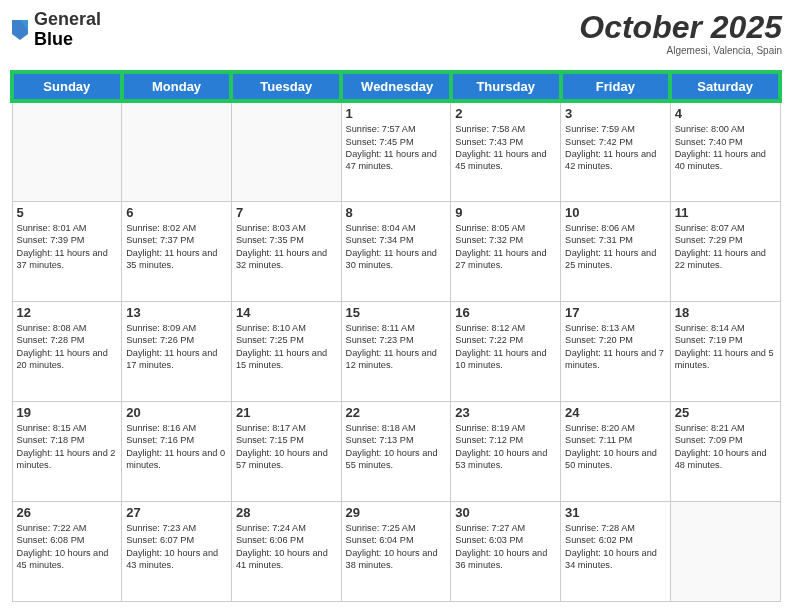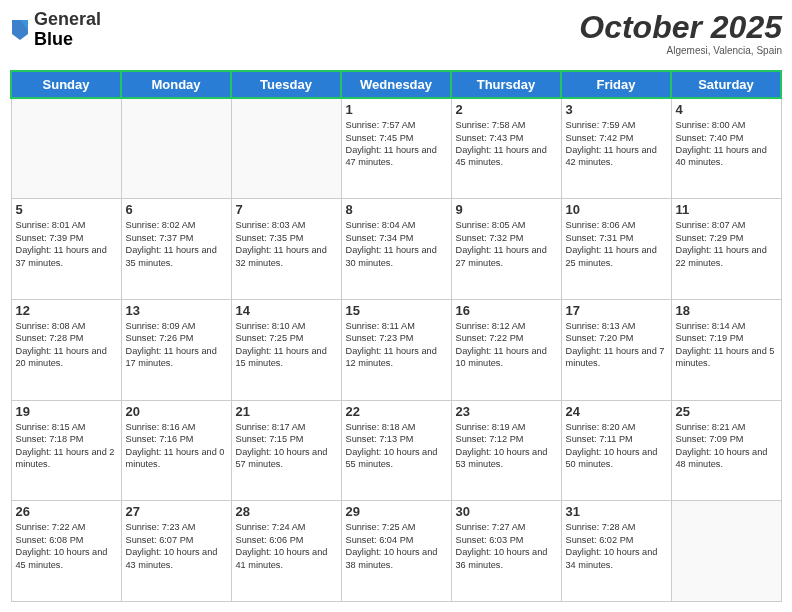--- a/index.html
+++ b/index.html
@@ -59,21 +59,21 @@
       border-collapse: collapse;
       width: 100%;
       table-layout: fixed;
     }
     .calendar th {
       background: #2a7dd4;
       color: #fff;
       text-align: center;
       padding: 5px 18px;
       font-size: 13px;
-      border: 2px solid #22c55e;
+      border: 4px solid #22c55e;
     }
     .calendar td {
       border: 1px solid #ccc;
       vertical-align: top;
       padding: 3px 4px;
       font-size: 9.5px;
       color: #333;
       width: calc(100% / 7);
       height: 80px;
       background: #fff;

